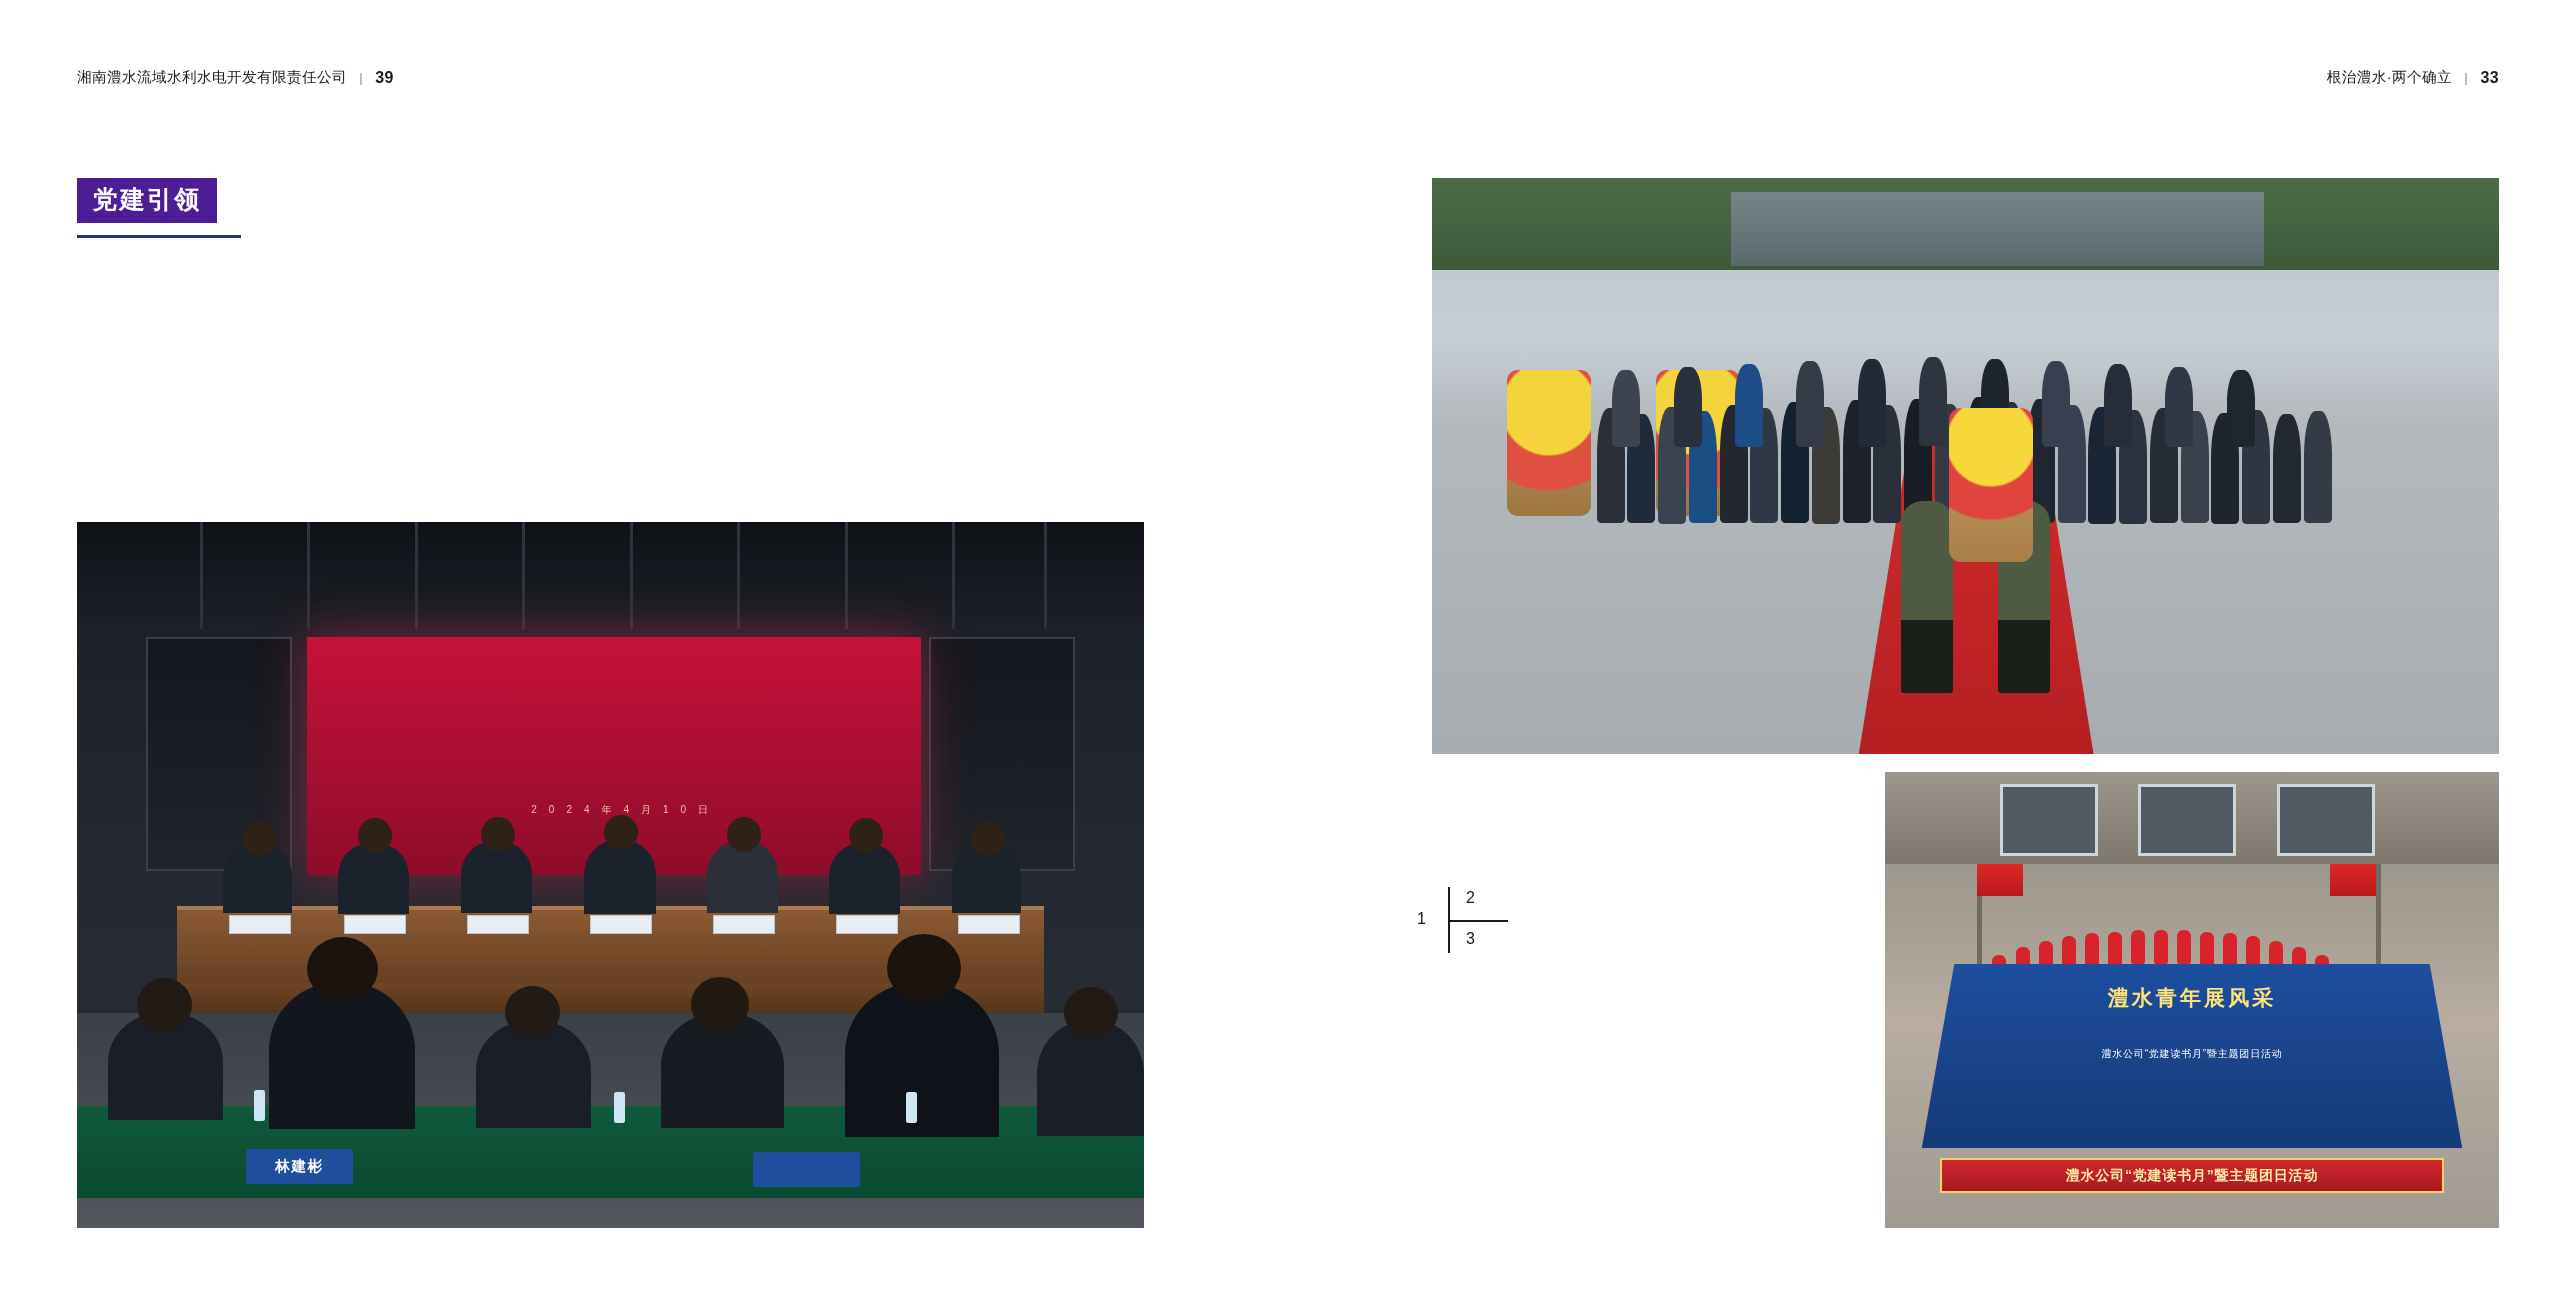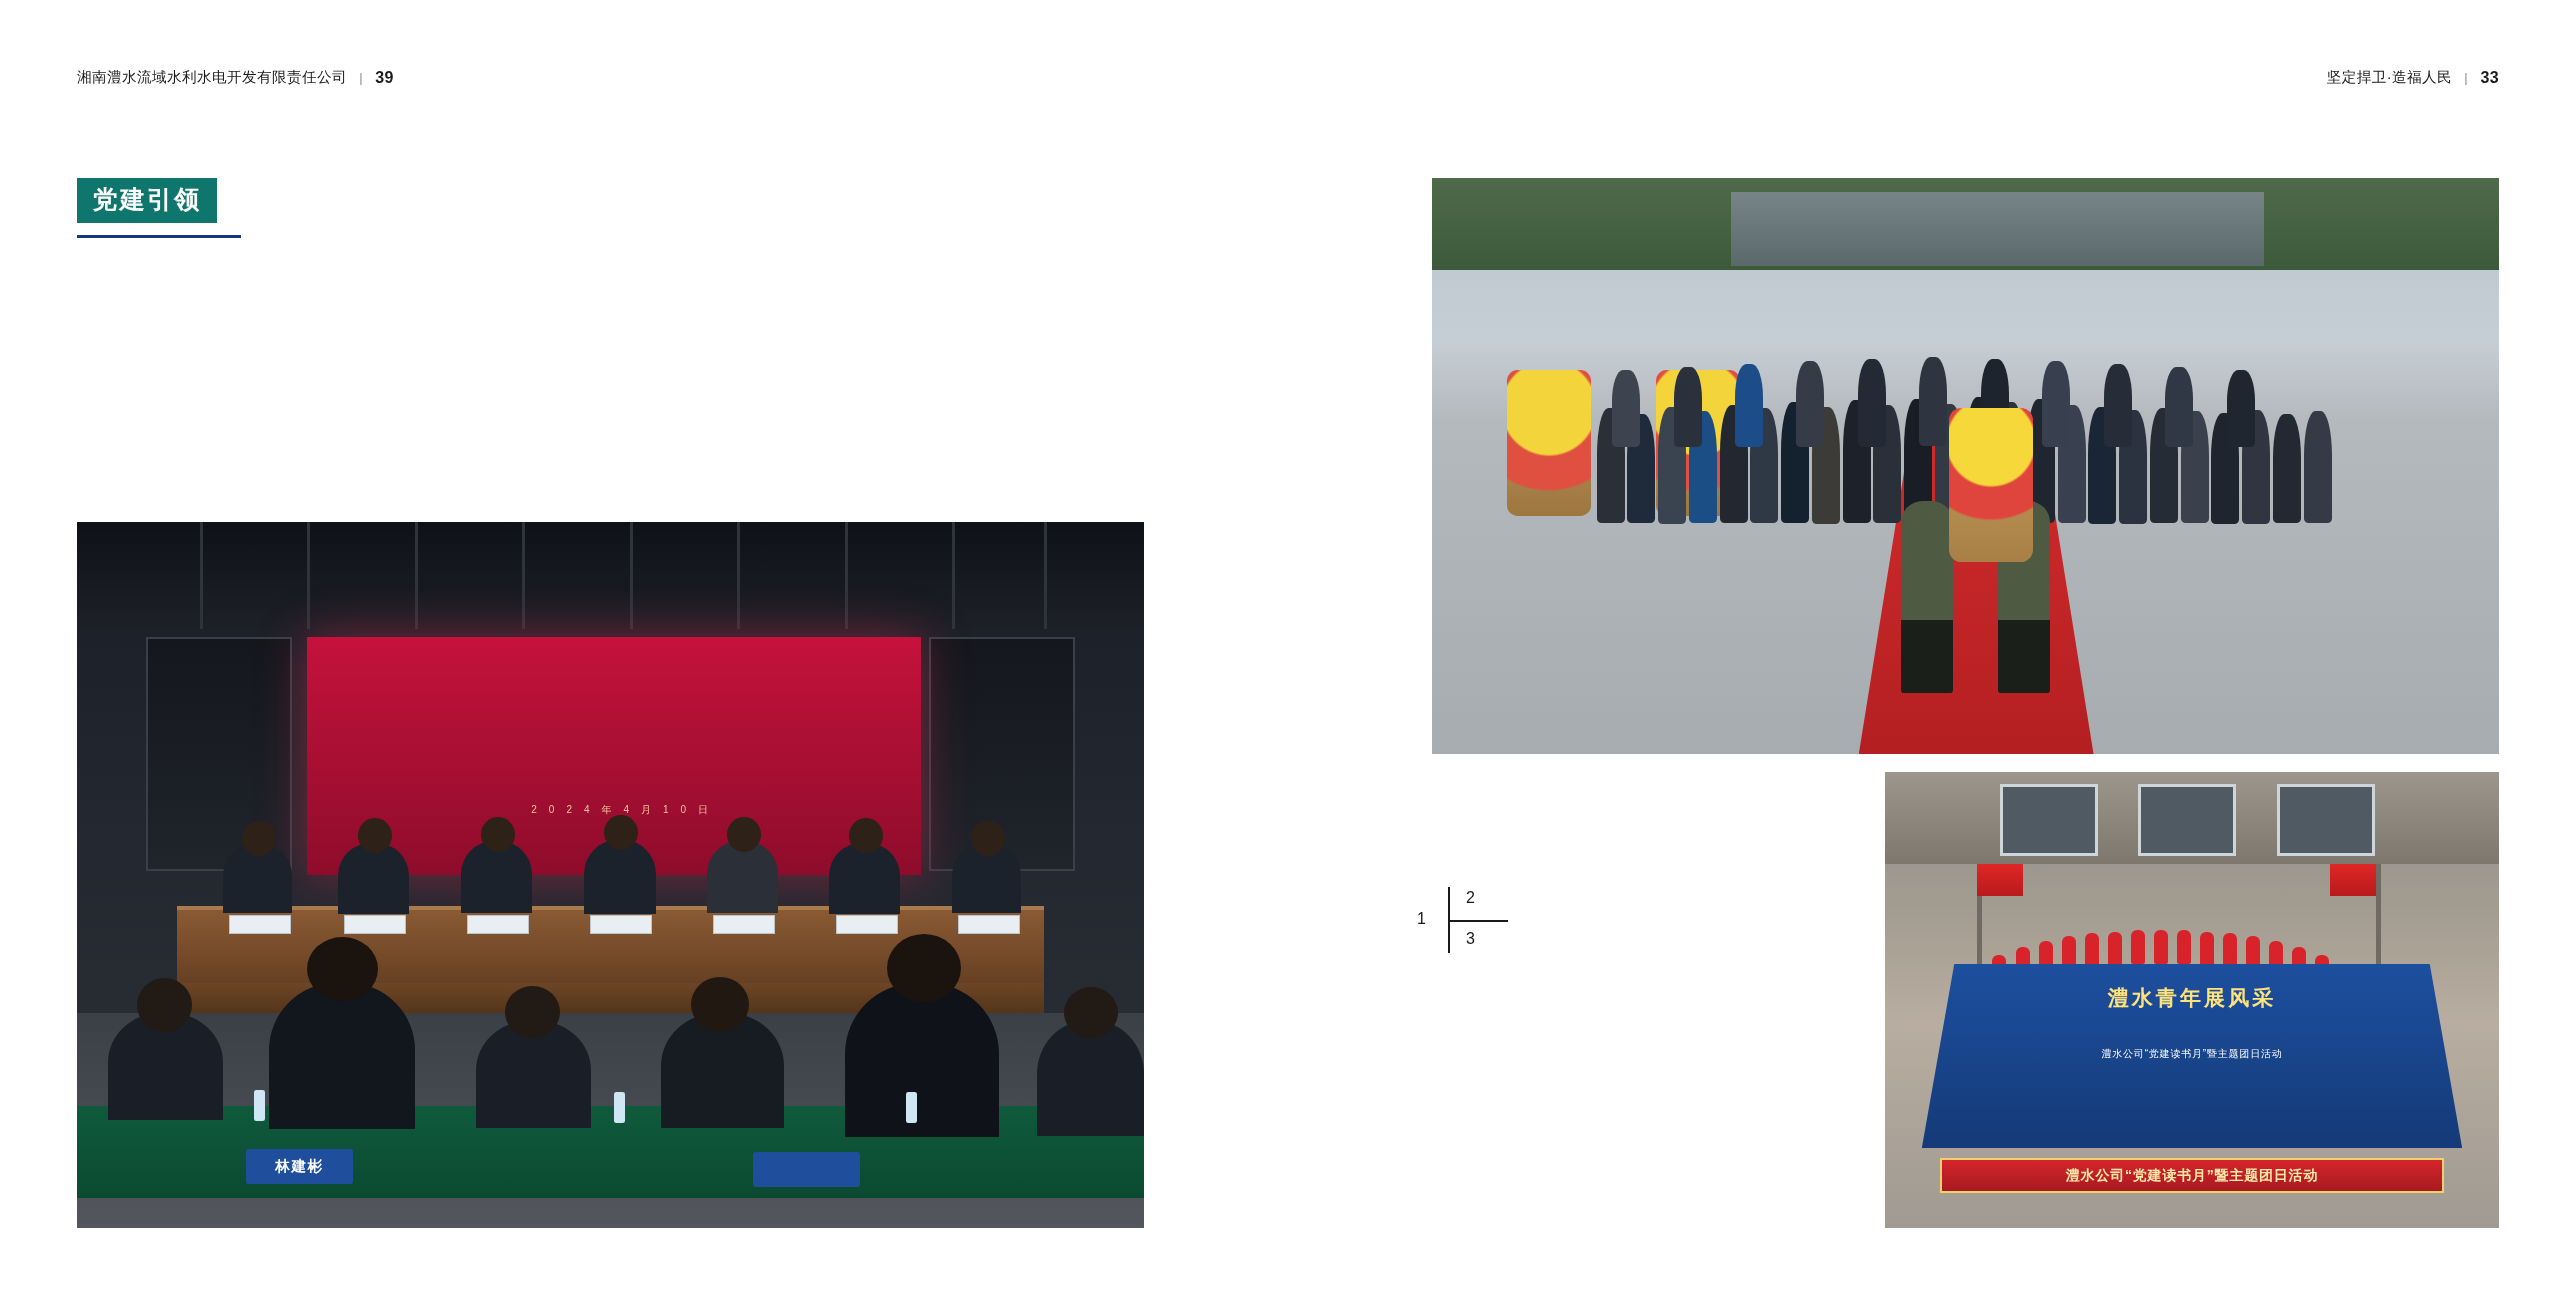--- a/index.html
+++ b/index.html
@@ -49,21 +49,21 @@
   .runhead .folio {
     font-weight: bold;
     font-size: 16px;
   }
 
   
   .section-title {
     position: absolute;
     left: 77px;
     top: 178px;
-    background: #0f766e;
+    background: #4c1d95;
     color: #ffffff;
     font-size: 25px;
     font-weight: bold;
     letter-spacing: 2.3px;
     padding: 9.2px 15.4px 10.7px 15.4px;
     line-height: 1;
   }
   .section-title-rule {
     position: absolute;
     left: 77px;
@@ -414,21 +414,21 @@
 
         <div class="badge" style="left:169px; top:627px;">林建彬</div>
         <div class="badge" style="left:676px; top:630px; background:#1f4f9c;"></div>
       </div>
     </div>
   </div>
 
   <div class="page">
 
     <div class="runhead right">
-      <span>坚定捍卫·造福人民</span>
+      <span>根治澧水·两个确立</span>
       <span class="sep">|</span>
       <span class="folio">33</span>
     </div>
 
     <div class="photo" id="photo-square">
       <div class="sq">
         <div class="trees"></div>
         <div class="bldg"></div>
 
         <div class="carpet"></div>

